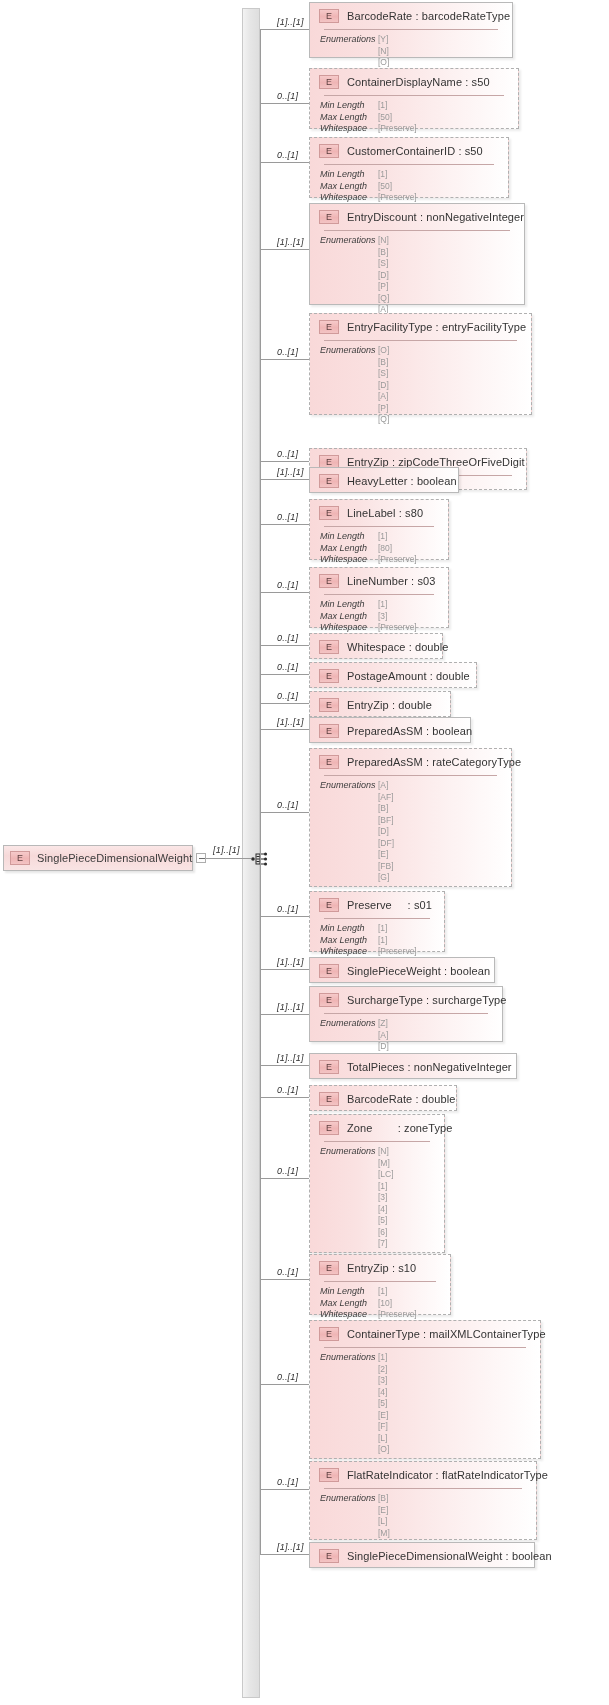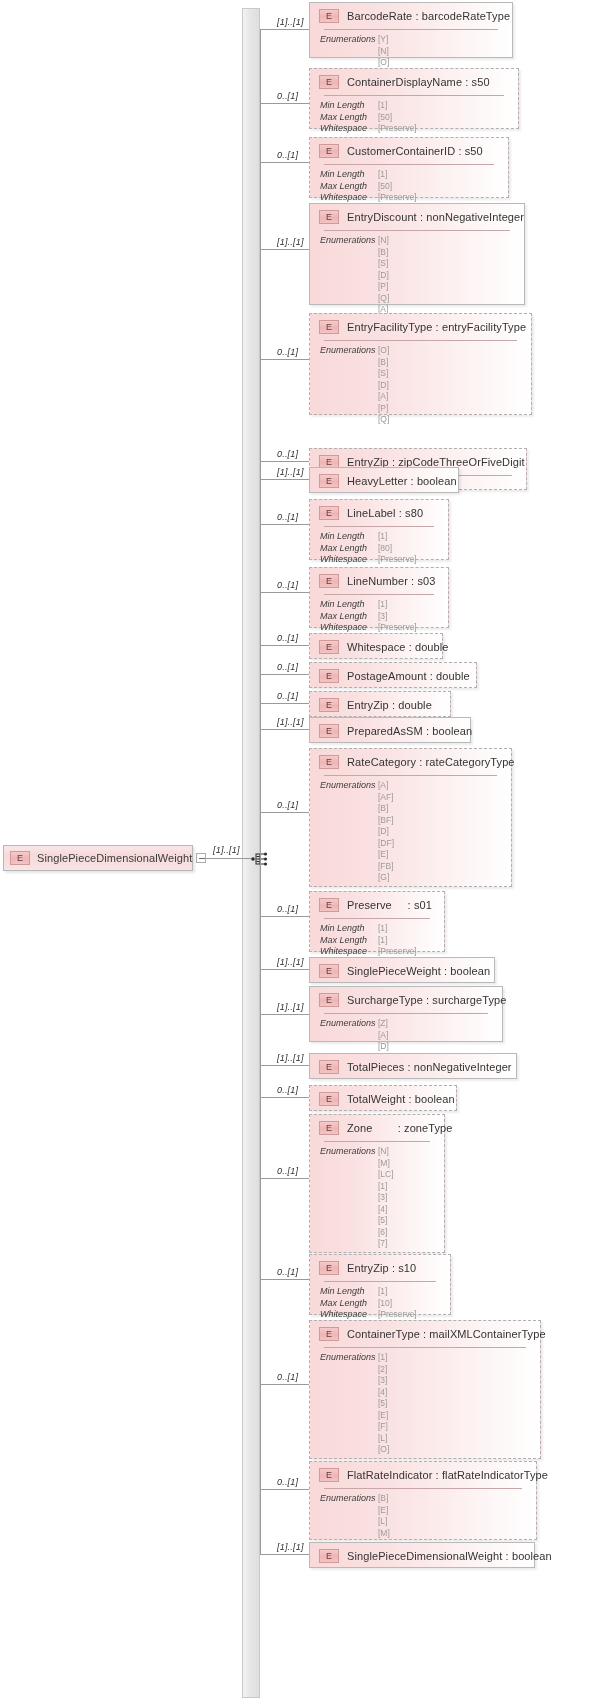--- a/index.html
+++ b/index.html
@@ -330,21 +330,21 @@
         <div class="hdr">
           <span class="ebadge">E</span>
           <span class="name">PreparedAsSM : boolean</span>
         </div>
       </div>
       <div class="hline" style="left: 260px; top: 729px; width: 49px;"></div>
       <div class="card" style="left: 277px; top: 717px;">[1]..[1]</div>
       <div class="node dashed" style="left: 309px; top: 748px; width: 203px; height: 139px;">
         <div class="hdr">
           <span class="ebadge">E</span>
-          <span class="name">RateCategory : rateCategoryType</span>
+          <span class="name">PreparedAsSM : rateCategoryType</span>
         </div>
         <div class="rule"></div>
         <div class="facets">
           <div class="frow">
             <span class="enumkey">Enumerations</span>
             <span class="enumvals">
               <span>[A]</span>
               <span>[AF]</span>
               <span>[B]</span>
               <span>[BF]</span>
@@ -414,21 +414,21 @@
         <div class="hdr">
           <span class="ebadge">E</span>
           <span class="name">TotalPieces : nonNegativeInteger</span>
         </div>
       </div>
       <div class="hline" style="left: 260px; top: 1065px; width: 49px;"></div>
       <div class="card" style="left: 277px; top: 1053px;">[1]..[1]</div>
       <div class="node dashed" style="left: 309px; top: 1085px; width: 148px; height: 26px;">
         <div class="hdr">
           <span class="ebadge">E</span>
-          <span class="name">TotalWeight : boolean</span>
+          <span class="name">BarcodeRate : double</span>
         </div>
       </div>
       <div class="hline" style="left: 260px; top: 1097px; width: 49px;"></div>
       <div class="card" style="left: 277px; top: 1085px;">0..[1]</div>
       <div class="node dashed" style="left: 309px; top: 1114px; width: 136px; height: 139px;">
         <div class="hdr">
           <span class="ebadge">E</span>
           <span class="name">Zone        : zoneType</span>
         </div>
         <div class="rule"></div>

